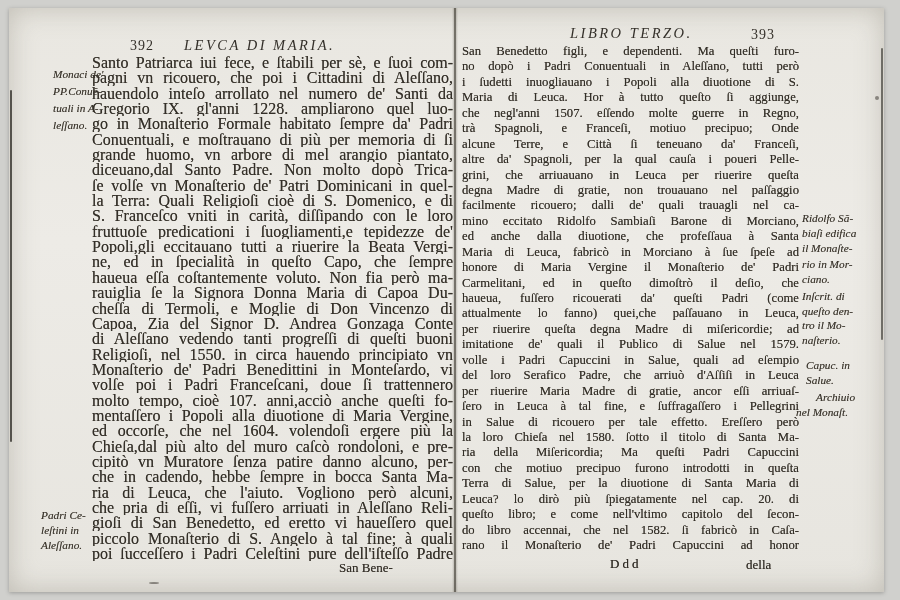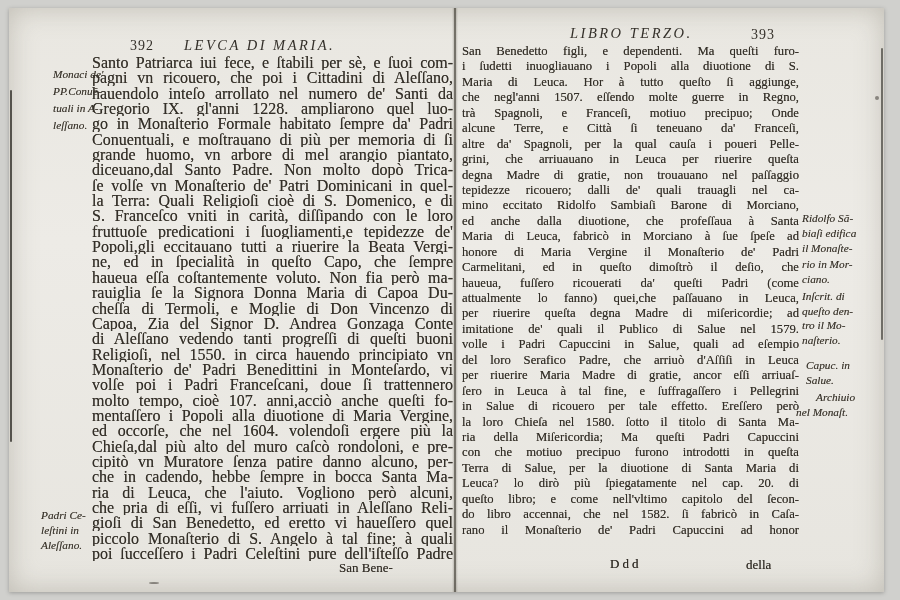--- a/index.html
+++ b/index.html
@@ -128,29 +128,30 @@
 
     <div class="catchword" style="left:330px; top:552px;">San Bene-</div>
   </div>
 
   <div class="page page-right">
     <div class="running-head" style="left:112px; top:17px;">LIBRO TERZO.</div>
     <div class="folio" style="left:293px; top:19px;">393</div>
 
     <div class="body-text">
         <div class="bline">San Benedetto figli, e dependenti. Ma queſti furo-</div>
+        <div class="bline">no dopò i Padri Conuentuali in Aleſſano, tutti però</div>
         <div class="bline">i ſudetti inuogliauano i Popoli alla diuotione di S.</div>
         <div class="bline">Maria di Leuca. Hor à tutto queſto ſi aggiunge,</div>
         <div class="bline">che negl'anni 1507. eſſendo molte guerre in Regno,</div>
         <div class="bline">trà Spagnoli, e Franceſi, motiuo precipuo; Onde</div>
         <div class="bline">alcune Terre, e Città ſi teneuano da' Franceſi,</div>
         <div class="bline">altre da' Spagnoli, per la qual cauſa i poueri Pelle-</div>
         <div class="bline">grini, che arriuauano in Leuca per riuerire queſta</div>
         <div class="bline">degna Madre di gratie, non trouauano nel paſſaggio</div>
-        <div class="bline">tepidezze ricouero; dalli de' quali trauagli nel ca-</div>
+        <div class="bline">facilmente ricouero; dalli de' quali trauagli nel ca-</div>
         <div class="bline">mino eccitato Ridolfo Sambiaſi Barone di Morciano,</div>
         <div class="bline">ed anche dalla diuotione, che profeſſaua à Santa</div>
         <div class="bline">Maria di Leuca, fabricò in Morciano à ſue ſpeſe ad</div>
         <div class="bline">honore di Maria Vergine il Monaſterio de' Padri</div>
         <div class="bline">Carmelitani, ed in queſto dimoſtrò il deſio, che</div>
         <div class="bline">haueua, fuſſero ricouerati da' queſti Padri (come</div>
         <div class="bline">attualmente lo fanno) quei,che paſſauano in Leuca,</div>
         <div class="bline">per riuerire queſta degna Madre di miſericordie; ad</div>
         <div class="bline">imitatione de' quali il Publico di Salue nel 1579.</div>
         <div class="bline">volle i Padri Capuccini in Salue, quali ad eſempio</div>

